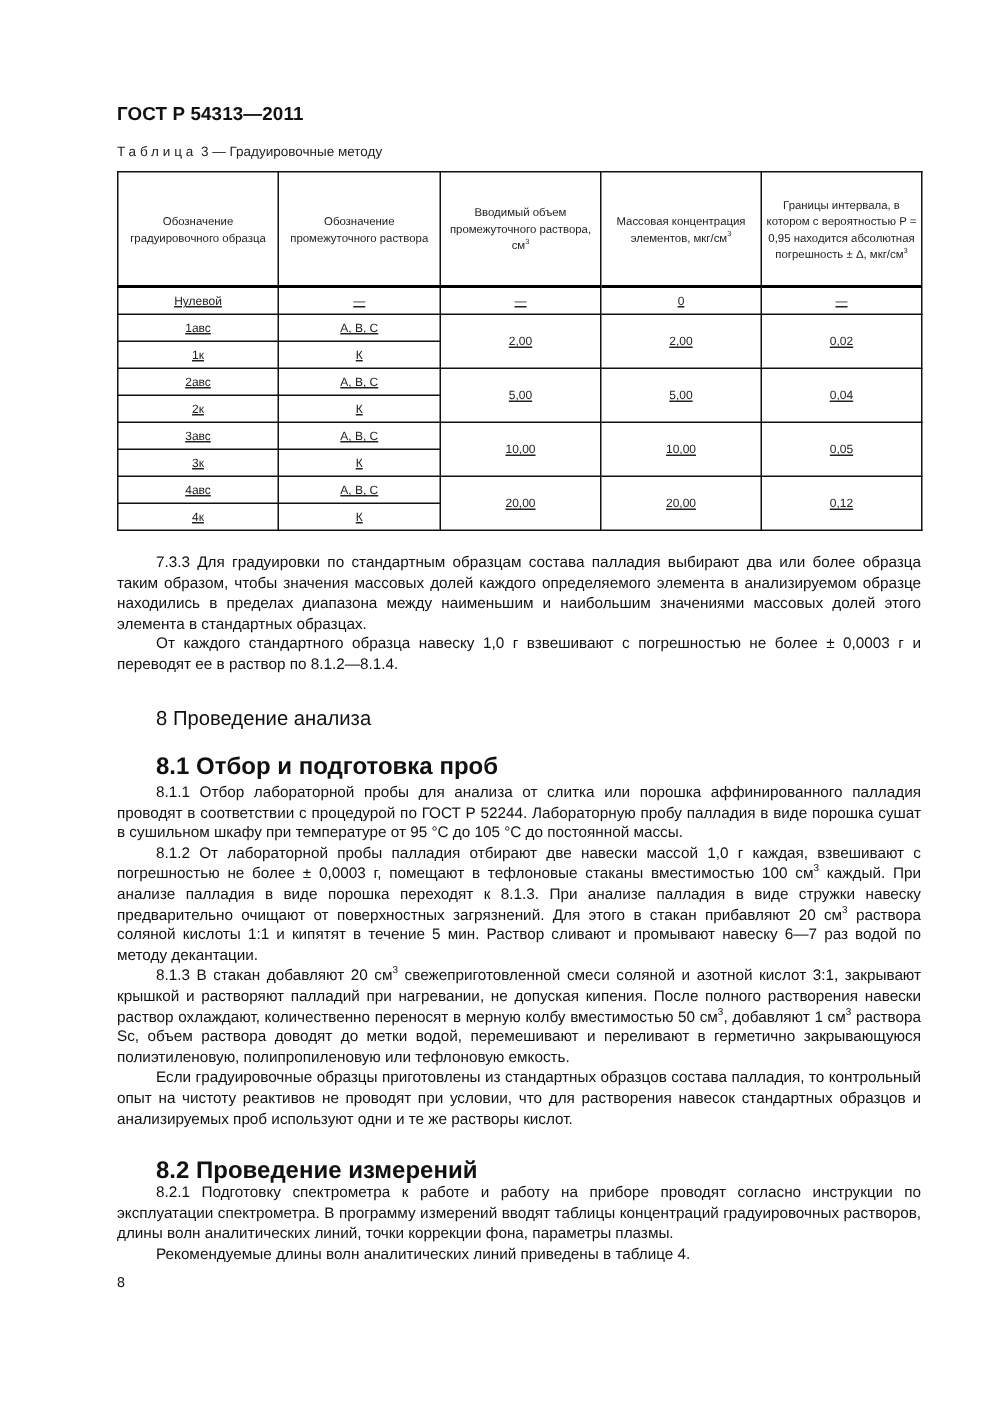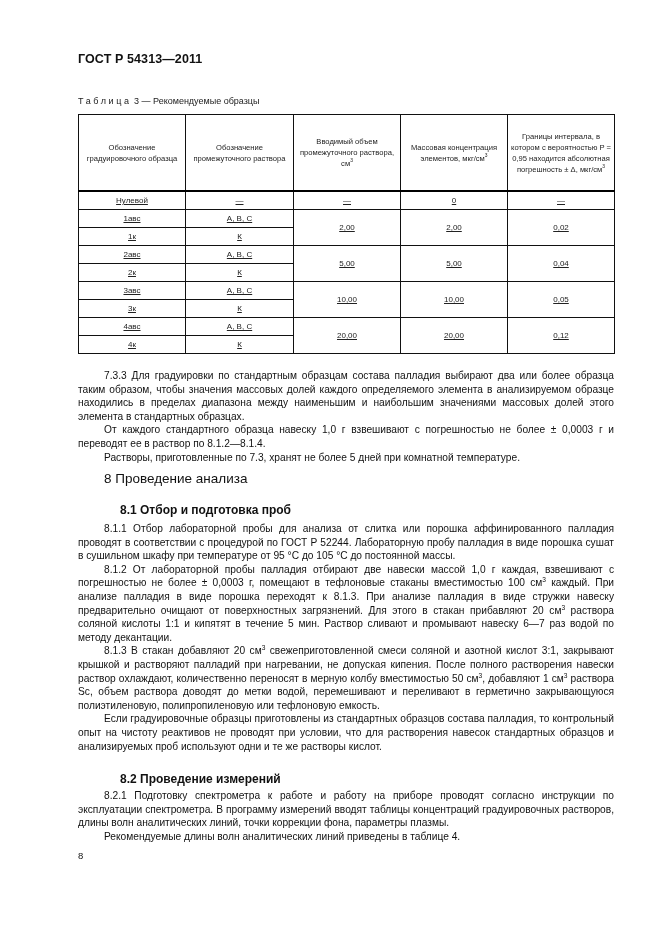--- a/index.html
+++ b/index.html
@@ -1,45 +1,45 @@
 <!DOCTYPE html>
 <html><head>
 <meta charset="utf-8">
 <style>
   html, body { margin:0; padding:0; background:#ffffff; }
   body { width:661px; height:936px; position:relative; overflow:hidden;
          font-family:"Liberation Sans", sans-serif; color:#111; }
   .page { position:absolute; left:0; top:0; width:661px; height:936px; }
-  .doc-code { position:absolute; left:78px; top:52px; font-size:12.5px; font-weight:bold; letter-spacing:0.1px; }
+  .doc-code { position:absolute; left:78px; top:69px; font-size:12.5px; font-weight:bold; letter-spacing:0.1px; }
   .table-caption { position:absolute; left:78px; top:96px; font-size:9px; color:#222; }
   .table-caption .spaced { letter-spacing:2.6px; }
   table.grad { position:absolute; left:78px; top:114px; border-collapse:collapse; table-layout:fixed;
                width:536px; font-size:7.6px; color:#222; }
   table.grad td, table.grad th { border:1px solid #111; text-align:center; vertical-align:middle; padding:0 2px; font-weight:normal; }
   table.grad th { height:75px; line-height:11px; }
   table.grad thead tr { border-bottom:2px solid #000; }
   table.grad thead th { border-bottom:2.5px solid #000; }
   table.grad td { height:17px; font-size:8px;text-decoration:underline; }
   .text { position:absolute; left:78px; width:536px; font-size:10.2px; line-height:13.6px; text-align:justify; color:#111; }
   .text p { margin:0; text-indent:26px; }
   .h1 { position:absolute; left:104px; top:471px; font-size:13.5px; font-weight:normal; }
-  .h2 { position:absolute; left:120px; font-size:12px; font-weight:bold; }
+  .h2 { position:absolute; left:104px; font-size:16px; font-weight:bold; }
   .page-number { position:absolute; left:78px; top:850px; font-size:9.5px; }
   sup { font-size:65%; line-height:0; vertical-align:super; }
 </style>
 </head>
 <body>
 
 <div class="page">
 
   <div class="doc-code">ГОСТ Р 54313—2011</div>
 
   <div class="table-caption">
     <span class="spaced">Таблица</span>
-    <span>3</span><span> — Рекомендуемые образцы</span>
+    <span>3</span><span> — Градуировочные методу</span>
   </div>
 
   <table class="grad">
     <colgroup>
       <col style="width:107px">
         <col style="width:108px">
         <col style="width:107px">
         <col style="width:107px">
         <col style="width:107px">
     </colgroup>
@@ -103,21 +103,20 @@
       <tr>
         <td>4к</td>
         <td>К</td>
       </tr>
     </tbody>
   </table>
 
   <div class="text" style="top:369px;">
     <p>7.3.3 Для градуировки по стандартным образцам состава палладия выбирают два или более образца таким образом, чтобы значения массовых долей каждого определяемого элемента в анализируемом образце находились в пределах диапазона между наименьшим и наибольшим значениями массовых долей этого элемента в стандартных образцах.</p>
     <p>От каждого стандартного образца навеску 1,0 г взвешивают с погрешностью не более ± 0,0003 г и переводят ее в раствор по 8.1.2—8.1.4.</p>
-    <p>Растворы, приготовленные по 7.3, хранят не более 5 дней при комнатной температуре.</p>
   </div>
 
   <div class="h1">8 Проведение анализа</div>
 
   <div class="h2" style="top:503px;">8.1 Отбор и подготовка проб</div>
 
   <div class="text" style="top:522px;">
     <p>8.1.1 Отбор лабораторной пробы для анализа от слитка или порошка аффинированного палладия проводят в соответствии с процедурой по ГОСТ Р 52244. Лабораторную пробу палладия в виде порошка сушат в сушильном шкафу при температуре от 95 °С до 105 °С до постоянной массы.</p>
     <p><span>8.1.2 От лабораторной пробы палладия отбирают две навески массой 1,0 г каждая, взвешивают с погрешностью не более ± 0,0003 г, помещают в тефлоновые стаканы вместимостью 100 см</span><sup>3</sup><span> каждый. При анализе палладия в виде порошка переходят к 8.1.3. При анализе палладия в виде стружки навеску предварительно очищают от поверхностных загрязнений. Для этого в стакан прибавляют 20 см</span><sup>3</sup><span> раствора соляной кислоты 1:1 и кипятят в течение 5 мин. Раствор сливают и промывают навеску 6—7 раз водой по методу декантации.</span></p>
     <p><span>8.1.3 В стакан добавляют 20 см</span><sup>3</sup><span> свежеприготовленной смеси соляной и азотной кислот 3:1, закрывают крышкой и растворяют палладий при нагревании, не допуская кипения. После полного растворения навески раствор охлаждают, количественно переносят в мерную колбу вместимостью 50 см</span><sup>3</sup><span>, добавляют 1 см</span><sup>3</sup><span> раствора Sc, объем раствора доводят до метки водой, перемешивают и переливают в герметично закрывающуюся полиэтиленовую, полипропиленовую или тефлоновую емкость.</span></p>

